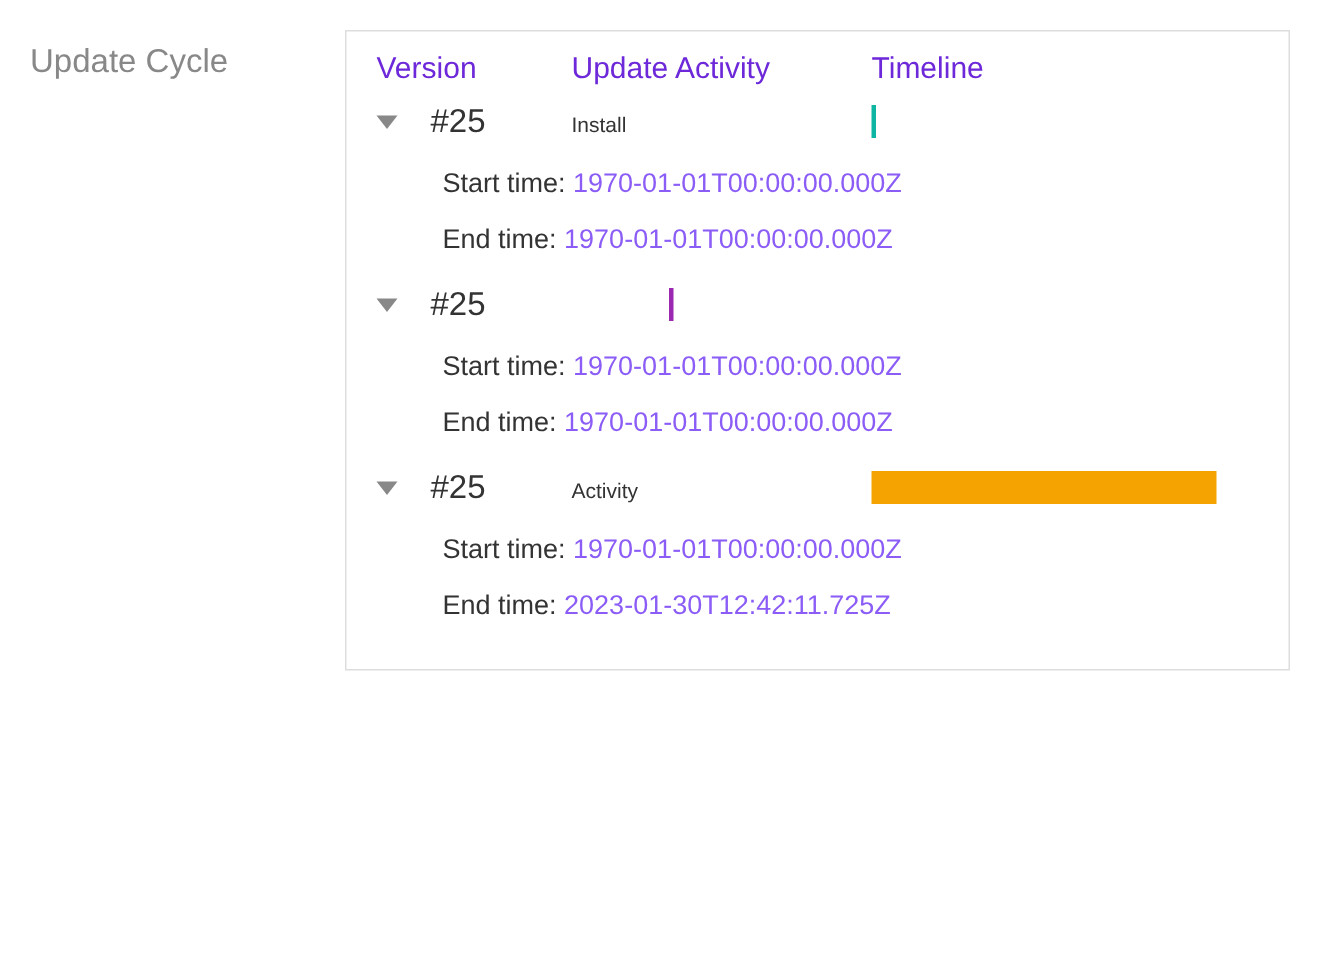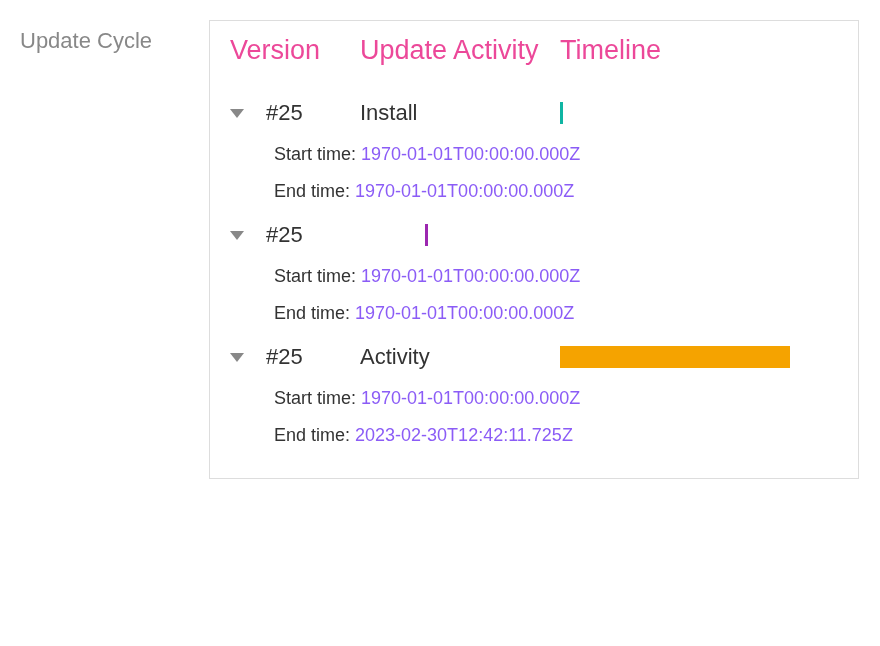--- a/index.html
+++ b/index.html
@@ -9,41 +9,41 @@
     }
     body {
       font-family: -apple-system, BlinkMacSystemFont, "Segoe UI", Helvetica, Arial, sans-serif;
       font-size: 22px;
       color: #333;
       padding: 20px;
       background: #fff;
     }
     .container {
       display: flex;
-      gap: 24px;
+      gap: 45px;
       align-items: flex-start;
     }
     .section-title {
       color: #888;
       font-size: 22px;
       padding-top: 8px;
       width: 165px;
       flex-shrink: 0;
     }
     .panel {
       border: 1px solid #ddd;
       padding: 14px 20px 18px 20px;
       width: 650px;
     }
     .header-row {
       display: flex;
       align-items: center;
-      color: #ec4899;
-      font-size: 27px;
-      margin-bottom: 28px;
+      color: #6d28d9;
+      font-size: 20px;
+      margin-bottom: 4px;
     }
     .col-version {
       width: 130px;
       flex-shrink: 0;
     }
     .col-activity {
       width: 200px;
       flex-shrink: 0;
     }
     .col-timeline {
@@ -68,21 +68,21 @@
       margin-right: 8px;
       flex-shrink: 0;
     }
     .version-label {
       color: #333;
       font-size: 22px;
       margin-left: 14px;
     }
     .activity-label {
       color: #333;
-      font-size: 22px;
+      font-size: 14px;
     }
     .timeline-bar {
       height: 22px;
     }
     .bar-install {
       background: #0fb5a3;
       width: 3px;
     }
     .bar-wait {
       background: #9c27b0;
@@ -183,19 +183,19 @@
           <div class="timeline-bar bar-activate"></div>
         </div>
       </div>
       <div class="details">
         <div class="detail-line">
           <span class="detail-label">Start time: </span>
           <span class="detail-value">1970-01-01T00:00:00.000Z</span>
         </div>
         <div class="detail-line">
           <span class="detail-label">End time: </span>
-          <span class="detail-value">2023-02-30T12:42:11.725Z</span>
+          <span class="detail-value">2023-01-30T12:42:11.725Z</span>
         </div>
       </div>
     </div>
 
   </div>
 </div>
 
 </body></html>

